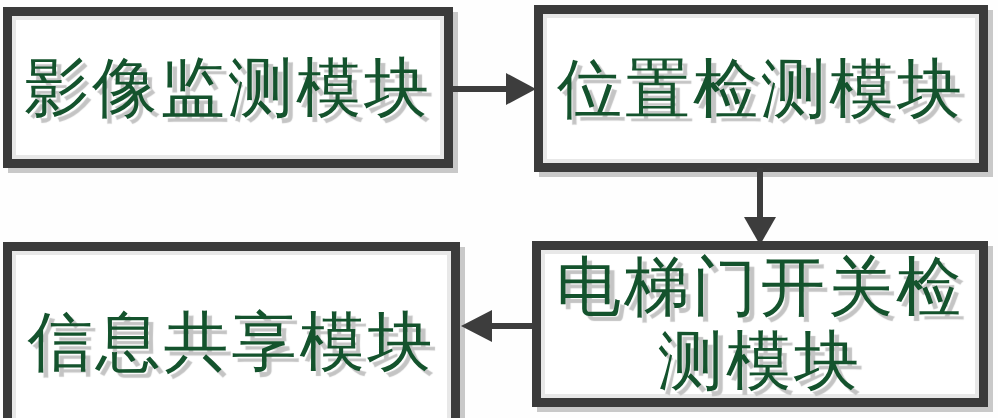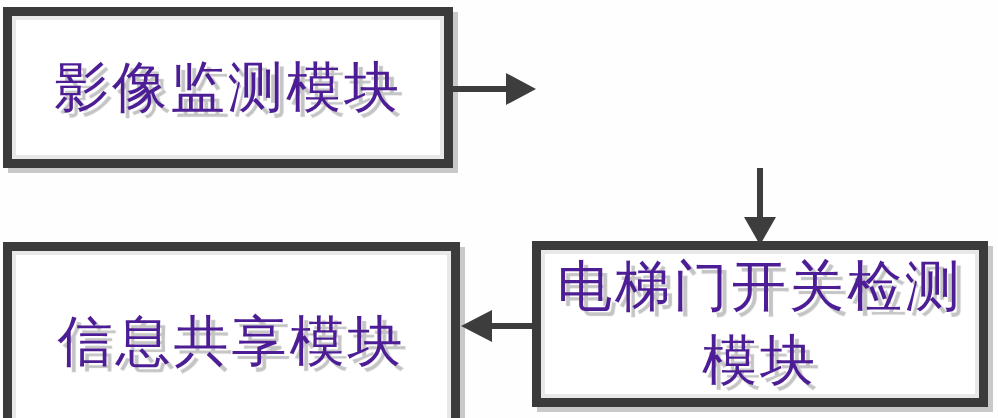--- a/index.html
+++ b/index.html
@@ -20,22 +20,22 @@
     box-sizing: border-box;
     border: 9px solid #3b3b3b;
     background: #ffffff;
     box-shadow: 5px 5px 0 0 #c9c9c9, inset 0 0 0 4px rgba(205,205,205,0.45);
     display: flex;
     align-items: center;
     justify-content: center;
     text-align: center;
   }
   .node .label {
-    color: #4c1d95;
-    font-size: 55px;
+    color: #14532d;
+    font-size: 65px;
     line-height: 74px;
     letter-spacing: 3px;
     text-shadow: 5px 5px 1px #c4c4c4;
     white-space: normal;
   }
   #node-image-monitoring   { left: 3px;   top: 7px;   width: 450px; height: 161px; }
   #node-position-detection { left: 534px; top: 5px;   width: 454px; height: 167px; }
   #node-door-detection     { left: 532px; top: 241px; width: 456px; height: 166px; }
   #node-info-sharing       { left: 3px;   top: 242px; width: 457px; height: 200px; }
   #node-door-detection .label { padding: 2px 8px; }
@@ -51,20 +51,23 @@
 </style>
 </head>
 <body>
 
 <div class="canvas">
 
   <div class="node" id="node-image-monitoring">
     <span class="label">影像监测模块</span>
   </div>
 
+  <div class="node" id="node-position-detection">
+    <span class="label">位置检测模块</span>
+  </div>
 
   <div class="node" id="node-door-detection">
     <span class="label">电梯门开关检测模块</span>
   </div>
 
   <div class="node" id="node-info-sharing">
     <span class="label">信息共享模块</span>
   </div>
 
   <svg class="arrow-layer" viewBox="0 0 998 418">

